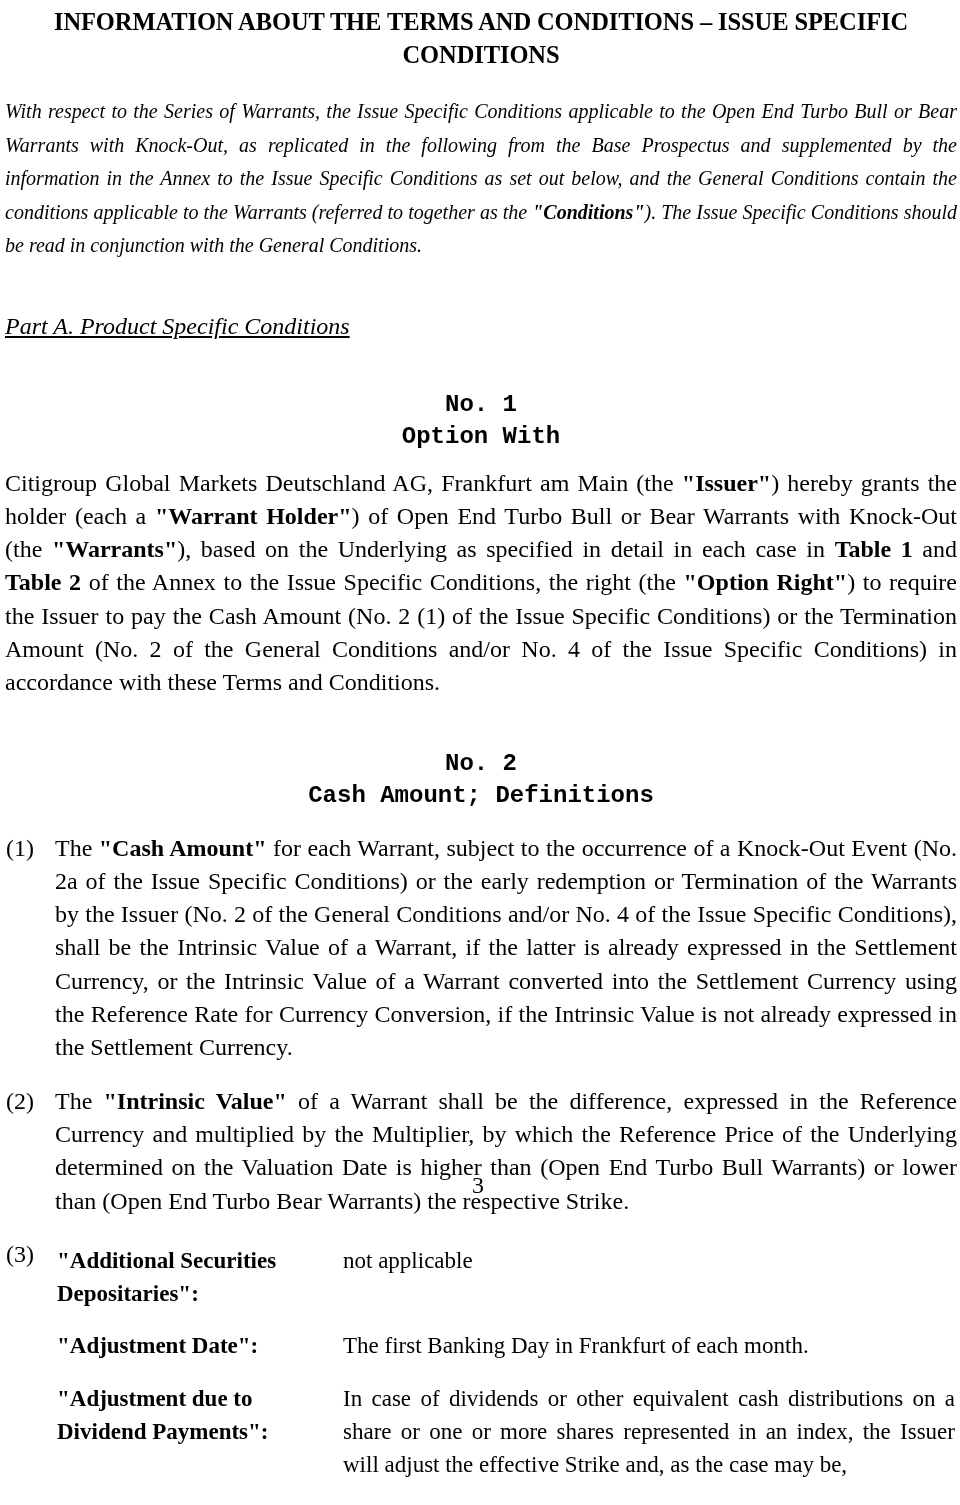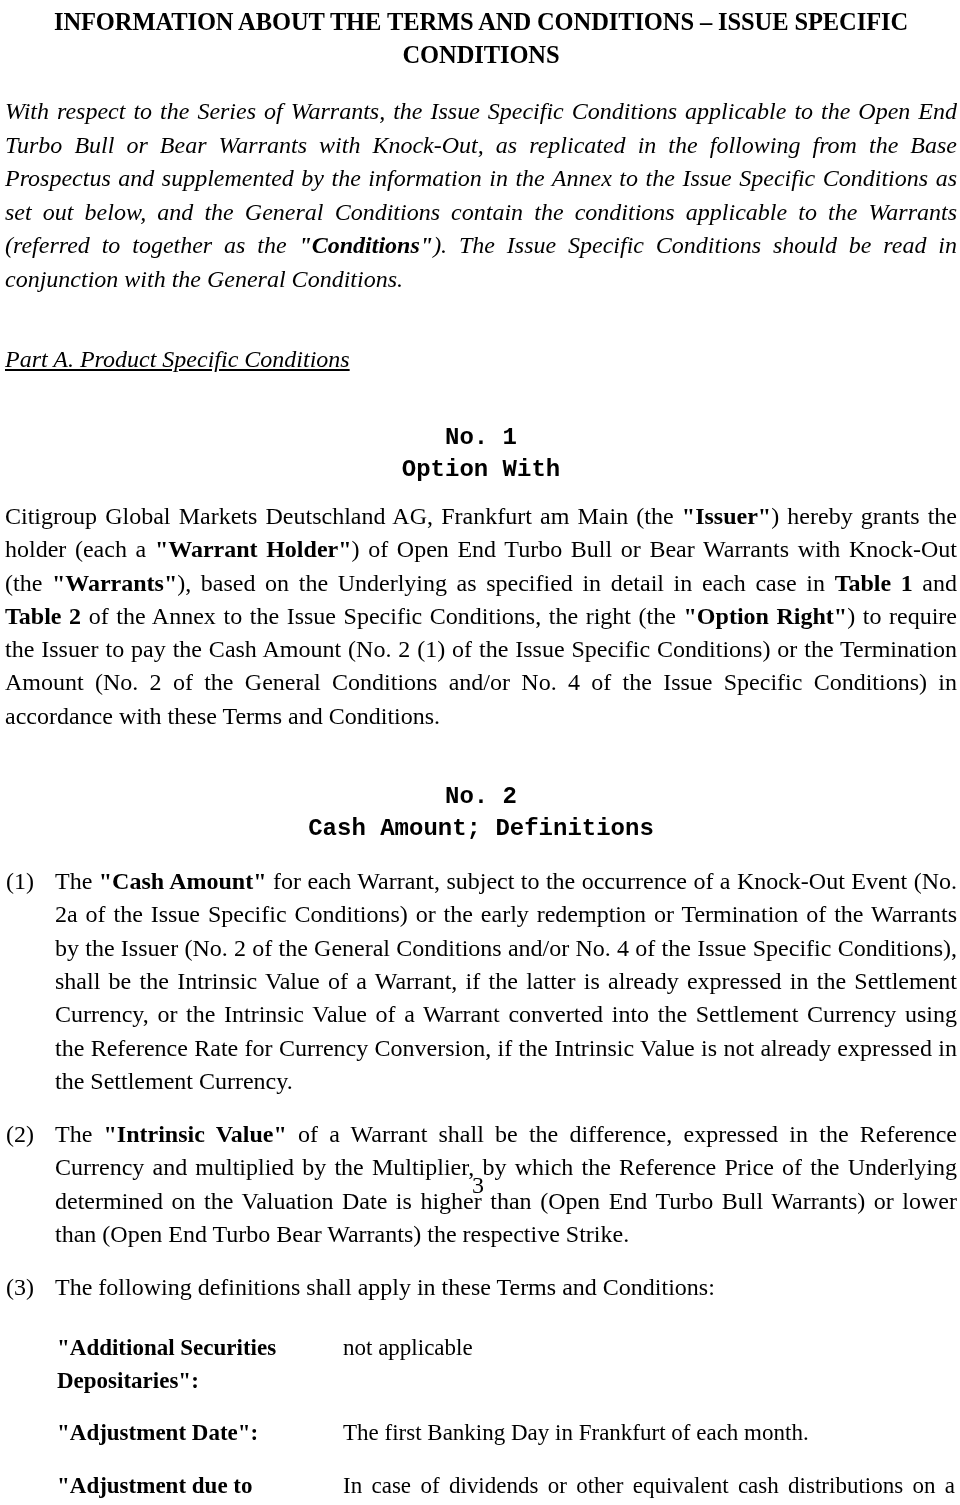--- a/index.html
+++ b/index.html
@@ -36,21 +36,21 @@
     font-size: 24.5px;
     line-height: 33px;
     letter-spacing: -0.1px;
     margin: 5px 0 0 0;
     padding: 0 15px;
   }
 
   
   .intro {
     font-style: italic;
-    font-size: 24px;
+    font-size: 20px;
     line-height: 33.5px;
     text-align: justify;
     text-justify: inter-word;
     margin: 24px 0 0 0;
   }
   .intro b {
     font-weight: bold;
     font-style: italic;
   }
 
@@ -175,21 +175,21 @@
 
     <div class="num-item">
       <span class="marker">(1)</span><span>The </span><b>"Cash Amount"</b><span> for each Warrant, subject to the occurrence of a Knock-Out Event (No. 2a of the Issue Specific Conditions) or the early redemption or Termination of the Warrants by the Issuer (No. 2 of the General Conditions and/or No. 4 of the Issue Specific Conditions), shall be the Intrinsic Value of a Warrant, if the latter is already expressed in the Settlement Currency, or the Intrinsic Value of a Warrant converted into the Settlement Currency using the Reference Rate for Currency Conversion, if the Intrinsic Value is not already expressed in the Settlement Currency.</span>
     </div>
 
     <div class="num-item">
       <span class="marker">(2)</span><span>The </span><b>"Intrinsic Value"</b><span> of a Warrant shall be the difference, expressed in the Reference Currency and multiplied by the Multiplier, by which the Reference Price of the Underlying determined on the Valuation Date is higher than (Open End Turbo Bull Warrants) or lower than (Open End Turbo Bear Warrants) the respective Strike.</span>
     </div>
 
     <div class="num-item nofill">
-      <span class="marker">(3)</span><span>The following definitions shall apply in these Terms and Conditions:</span>
+      <span class="marker">(3)</span>
     </div>
 
     <div class="deflist">
 
       <div class="defrow">
         <div class="defterm">"Additional Securities Depositaries":</div>
         <div class="defval nofill">not applicable</div>
       </div>
 
       <div class="defrow">

